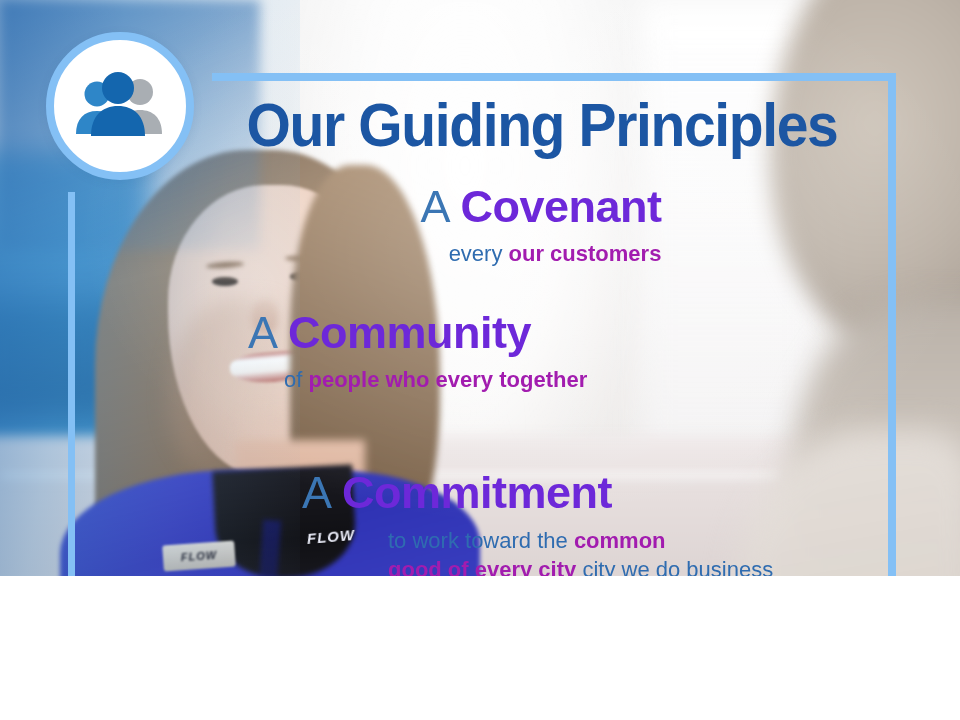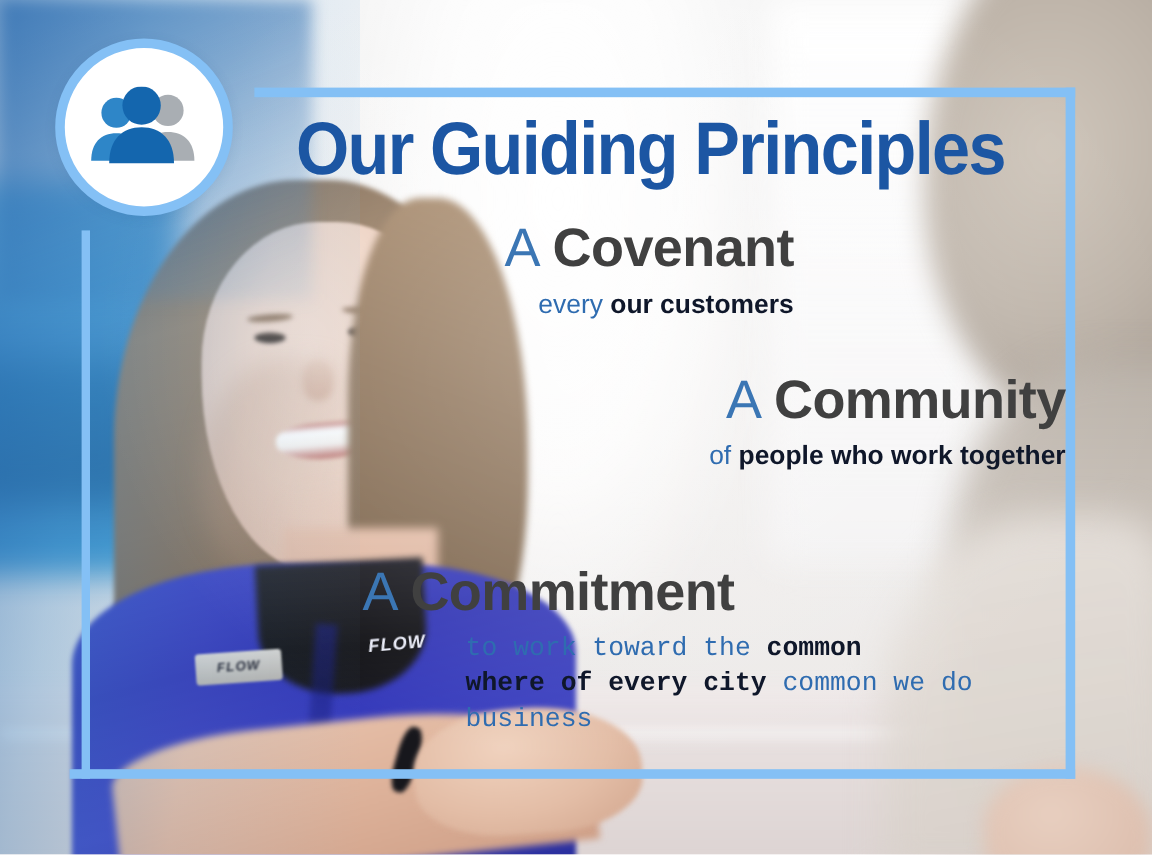--- a/index.html
+++ b/index.html
@@ -7,21 +7,21 @@
     padding: 0;
     background: #ffffff;
   }
   body {
     font-family: "Liberation Sans", sans-serif;
   }
 
   #stage {
     position: relative;
     width: 960px;
-    height: 712px;
+    height: 576px;
     overflow: hidden;
     background: #f2f1ef;
   }
 
   
   .photo {
     position: absolute;
     inset: 0;
     overflow: hidden;
   }
@@ -351,41 +351,41 @@
     line-height: 1.02;
     color: #2d6fb5;
     white-space: nowrap;
   }
   .p-head .lead {
     font-weight: normal;
     color: #3b76b4;
   }
   .p-head .key {
     font-weight: bold;
-    color: #404040;
+    color: #6d28d9;
     letter-spacing: -.5px;
   }
 
   .p-sub {
     font-family: "Liberation Sans", sans-serif;
     font-size: 22px;
     line-height: 1.28;
     color: #2f6cb0;
     margin-top: 10px;
   }
-  .p-sub b { font-weight: bold; color: #0f172a; }
+  .p-sub b { font-weight: bold; color: #a21caf; }
 
   
   #principle-0 { top: 100px;  text-align: center; padding-right: 18px; box-sizing: border-box; }
-  #principle-1 { top: 226px;  text-align: right; padding-left: 36px;  box-sizing: border-box; }
+  #principle-1 { top: 226px;  text-align: left; padding-left: 36px;  box-sizing: border-box; }
   #principle-2 { top: 386px;  padding-left: 90px;  box-sizing: border-box; }
 
   #principle-0 .p-sub { padding-left: 28px; }
   #principle-1 .p-sub { padding-left: 36px; }
-  #principle-2 .p-sub { padding-left: 86px; line-height: 1.34; font-family: Liberation Mono, monospace; }
+  #principle-2 .p-sub { padding-left: 86px; line-height: 1.34; }
 </style>
 </head>
 <body>
 
 <div id="stage" style="--frame: #84c0f5;">
 
   <div class="photo">
     <div class="bg-base"></div>
     <div class="bg-window"></div>
     <div class="bg-window2"></div>
@@ -459,28 +459,28 @@
       <div class="p-sub">
         <span>every </span><b>our customers</b>
       </div>
     </div>
 
     <div class="principle" id="principle-1">
       <div class="p-head">
         <span class="lead">A </span><span class="key">Community</span>
       </div>
       <div class="p-sub">
-        <span>of </span><b>people who work together</b><br>
+        <span>of </span><b>people who every together</b><br>
       </div>
     </div>
 
     <div class="principle" id="principle-2">
       <div class="p-head">
         <span class="lead">A </span><span class="key">Commitment</span>
       </div>
       <div class="p-sub">
         <span>to work toward the </span><b>common</b><br>
-        <b>where of every city</b><span> common we do business</span>
+        <b>good of every city</b><span> city we do business</span>
       </div>
     </div>
 
   </div>
 </div>
 
 </body></html>

